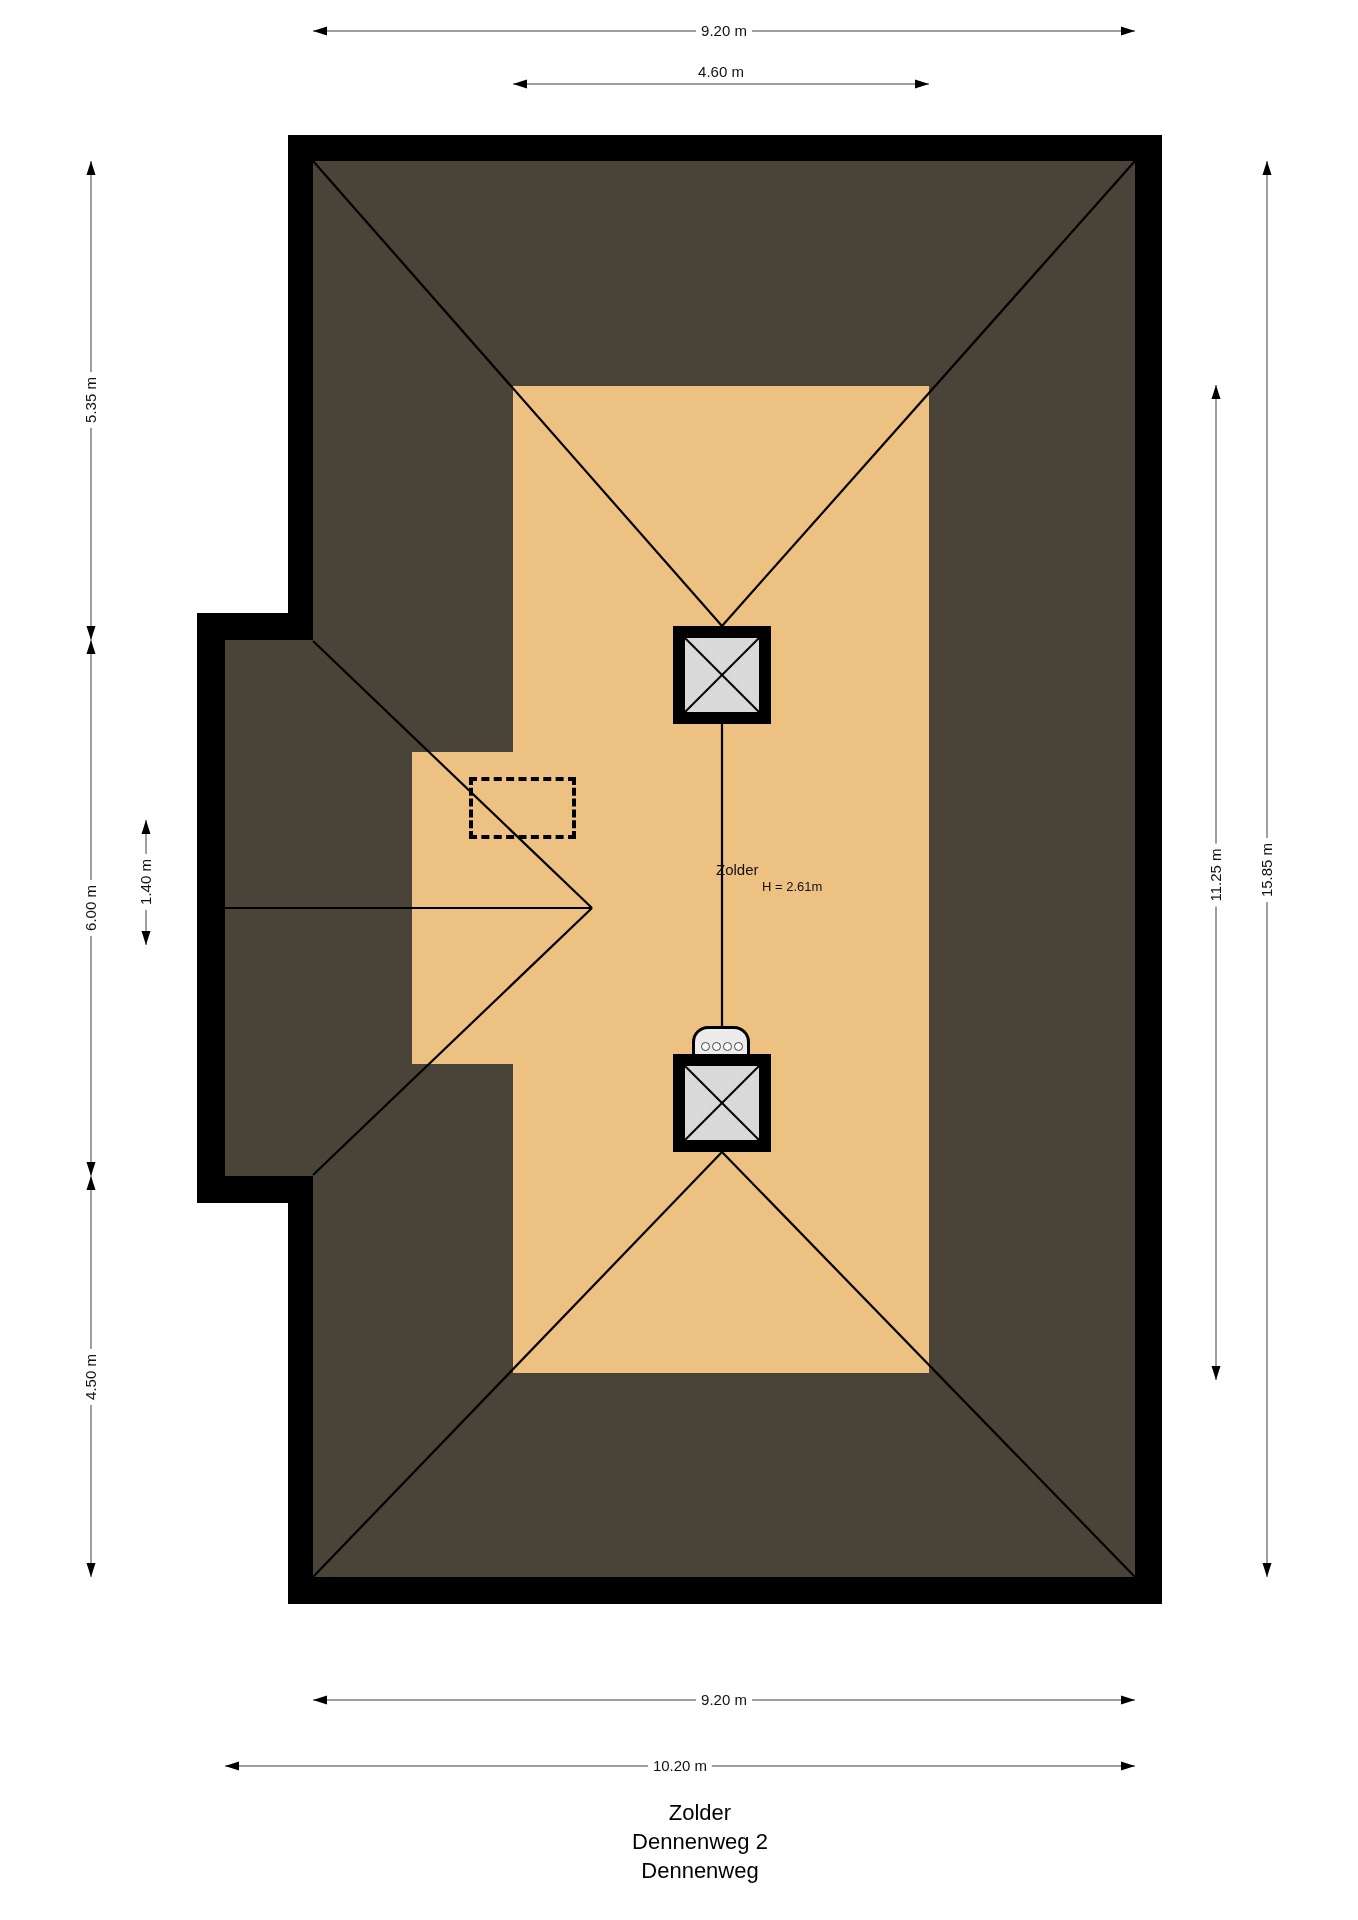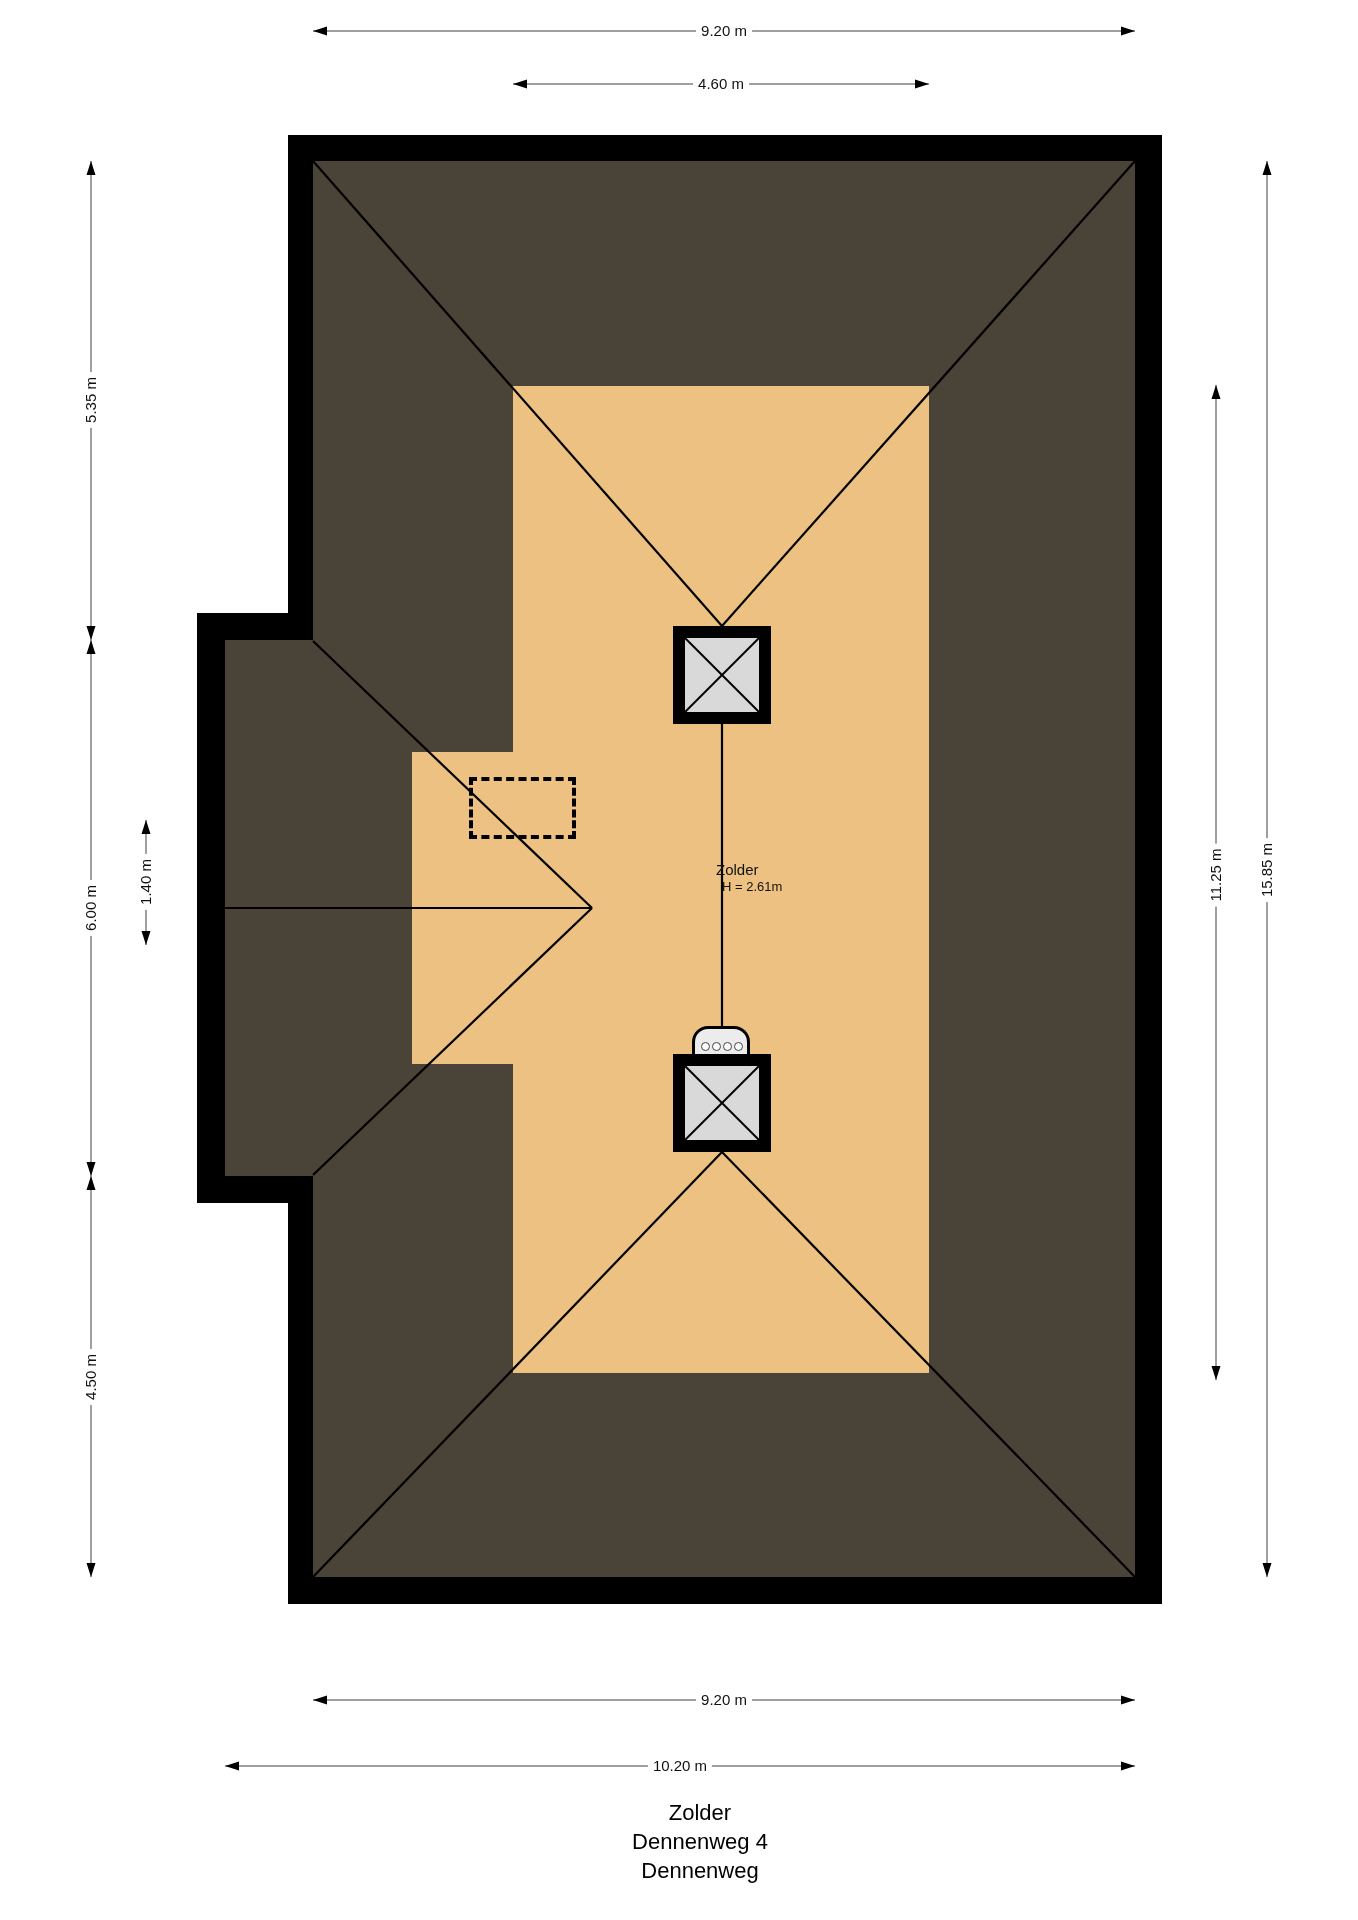--- a/index.html
+++ b/index.html
@@ -19,21 +19,21 @@
   .dim-label{
     position:absolute;transform:translate(-50%,-50%);
     background:#ffffff;padding:0 5px;font-size:15px;line-height:18px;white-space:nowrap;
     color:#111;
   }
   .dim-label.v{transform:translate(-50%,-50%) rotate(-90deg);}
   .room-label{
     position:absolute;left:716px;top:861px;font-size:15px;line-height:17px;color:#111;
     white-space:nowrap;
   }
-  .room-label .h-line{font-size:13px;padding-left:6px;}
+  .room-label .h-line{font-size:13px;padding-left:6px;margin-left:40px;}
   .dashed-box{
     position:absolute;left:469px;top:777px;width:107px;height:62px;
     border:4px dashed #000;box-sizing:border-box;background:transparent;
   }
   .vent{
     position:absolute;left:692px;top:1026px;width:58px;height:28px;box-sizing:border-box;
     background:#ececec;border:3px solid #000;border-bottom-width:0;
     border-radius:16px 16px 0 0;
   }
   .vent .dot{
@@ -139,29 +139,29 @@
   </div>
 
   <div class="dashed-box"></div>
 
   <div class="room-label">
     <div>Zolder</div>
     <div class="h-line">H = 2.61m</div>
   </div>
 
   <span class="dim-label" style="left:724px;top:31px;">9.20 m</span>
-  <span class="dim-label" style="left:721px;top:84px;text-align:right;">4.60 m</span>
+  <span class="dim-label" style="left:721px;top:72px;text-align:right;">4.60 m</span>
   <span class="dim-label" style="left:724px;top:1700px;">9.20 m</span>
   <span class="dim-label" style="left:680px;top:1766px;">10.20 m</span>
   <span class="dim-label v" style="left:91px;top:400px;">5.35 m</span>
   <span class="dim-label v" style="left:91px;top:908px;">6.00 m</span>
   <span class="dim-label v" style="left:91px;top:1377px;">4.50 m</span>
   <span class="dim-label v" style="left:146px;top:882px;">1.40 m</span>
   <span class="dim-label v" style="left:1216px;top:875px;">11.25 m</span>
   <span class="dim-label v" style="left:1267px;top:870px;">15.85 m</span>
 
   <div class="title-block">
     <div>Zolder</div>
-    <div>Dennenweg 4</div>
+    <div>Dennenweg 2</div>
     <div>Dennenweg</div>
   </div>
 
 </div>
 
 </body></html>

